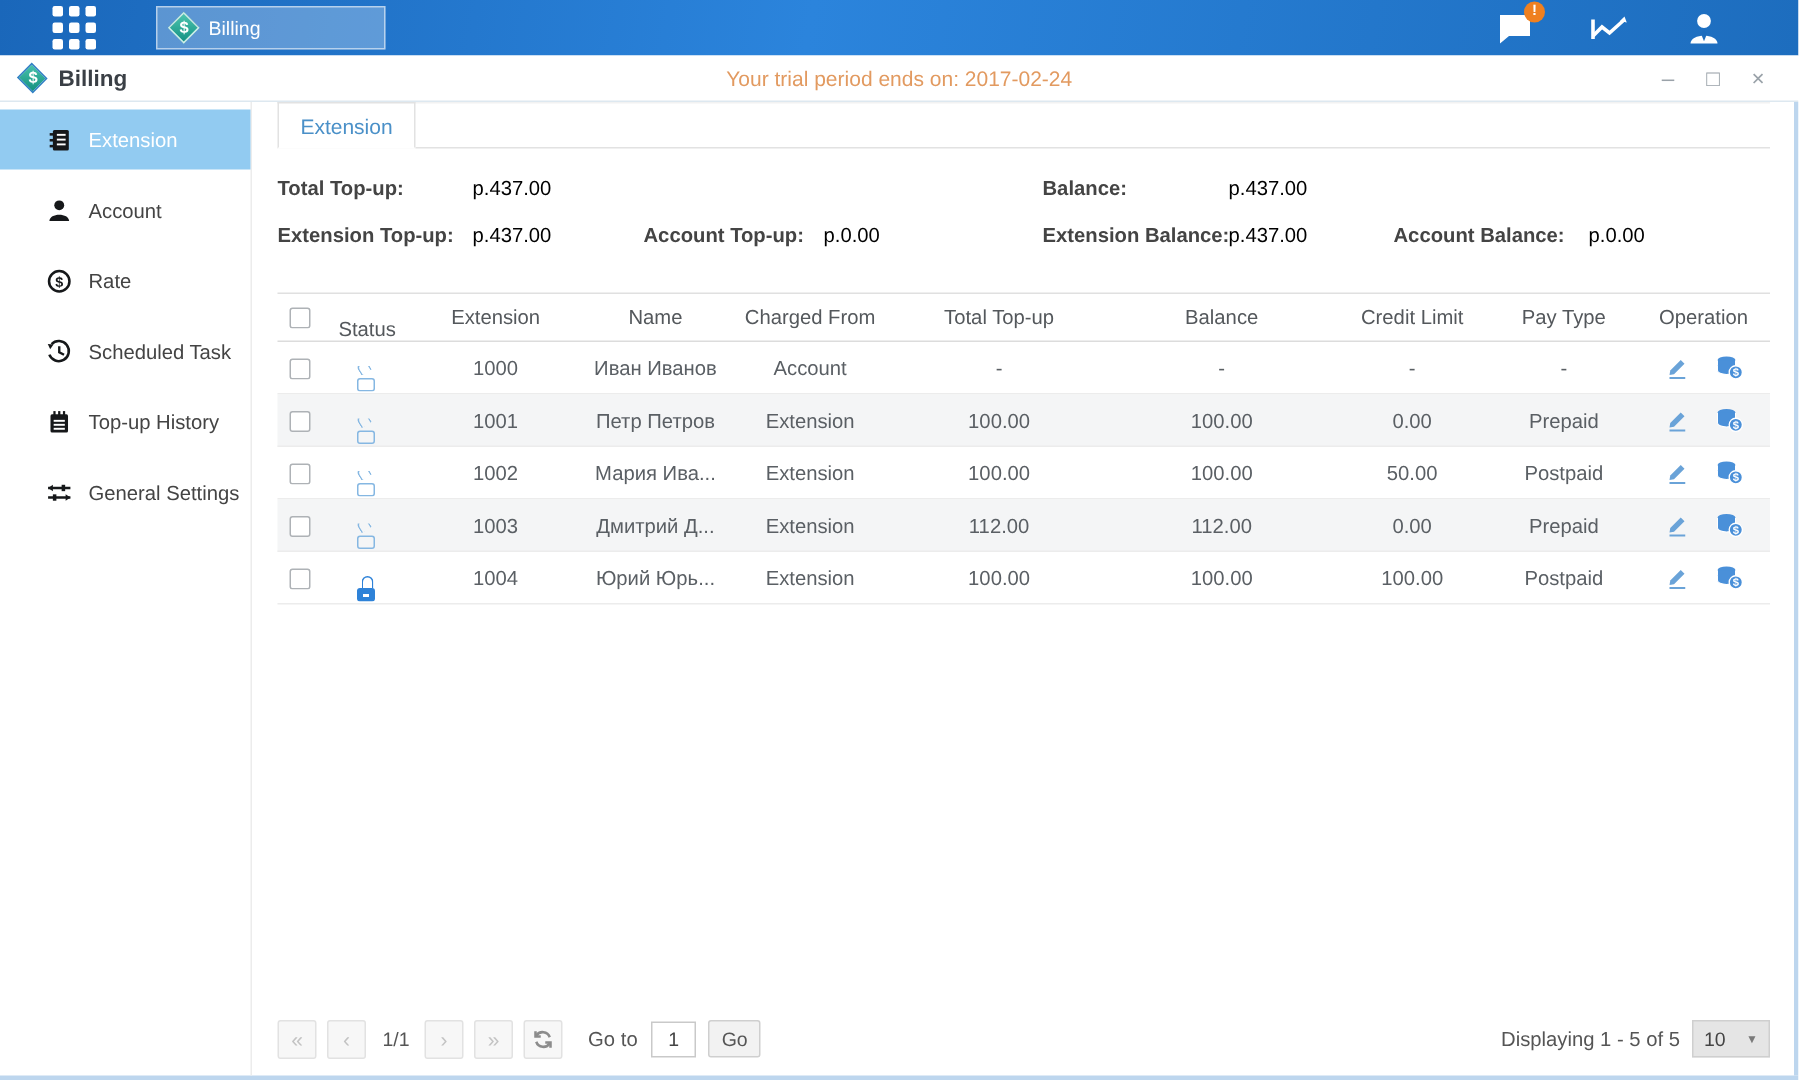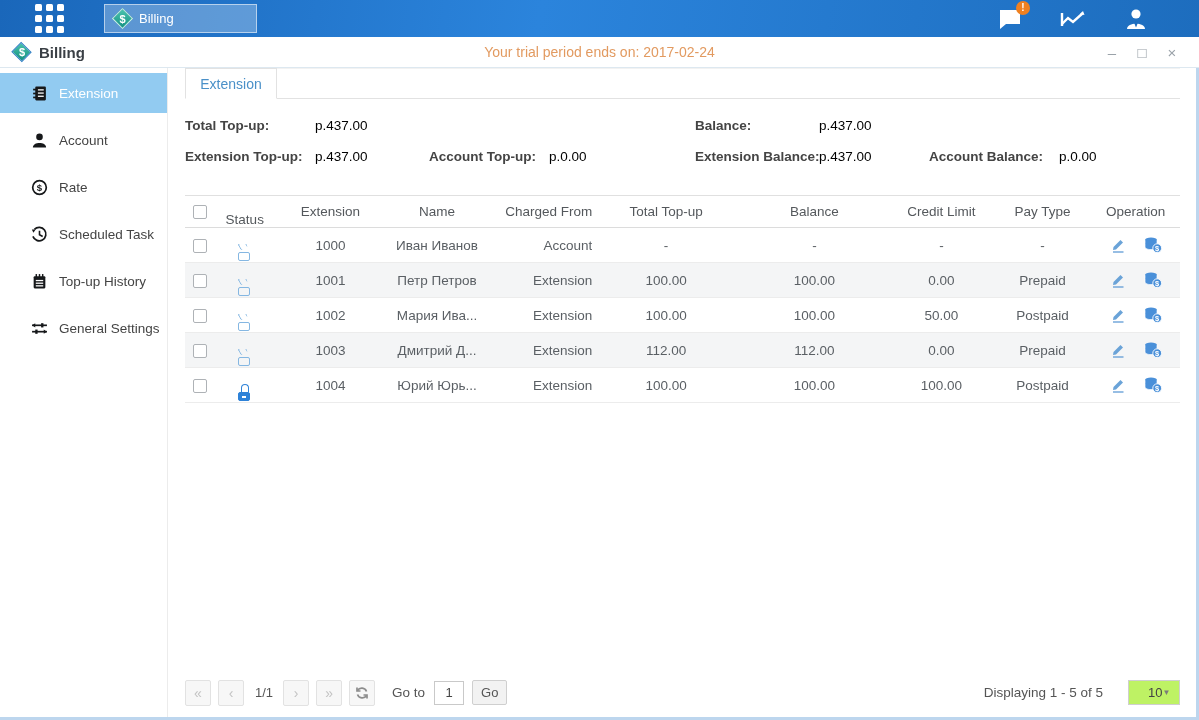--- a/index.html
+++ b/index.html
@@ -65,21 +65,21 @@
   .toolbar { margin-top:11px; display:flex; gap:9px; }
   .btn-blue { background:#3c89d0; color:#fff; border:none; font-size:13.5px;
     font-family:"Liberation Sans",sans-serif; padding:0 13px; height:30px; cursor:pointer; }
 
   
   .table { margin-top:21px; font-size:13.5px; }
   .trow { display:flex; align-items:center; height:35px; border-bottom:1px solid #ececec; color:#5a5f64; }
   .trow.head { height:33px; border-top:1px solid #e0e0e0; border-bottom:1px solid #dcdcdc; color:#54585c; }
   .trow.alt { background:#f4f5f6; }
   .cell { text-align:center; overflow:hidden; white-space:nowrap; }
-  .c0{width:30px;} .c1{width:60px;margin-top:15px;} .c2{width:112px;} .c3{width:102px;} .c4{width:105px;text-align:right;}
+  .c0{width:30px;} .c1{width:60px;margin-top:15px;} .c2{width:112px;} .c3{width:102px;} .c4{width:105px;}
   .c5{width:148px;} .c6{width:150px;} .c7{width:105px;} .c8{width:98px;} .c9{width:89px;}
   .checkbox { display:inline-block; width:14px; height:14px; border:1px solid #aeb2b6;
     border-radius:2px; background:#fff; vertical-align:middle; cursor:pointer; }
 
   
   .lock { position:relative; display:inline-block; width:15px; height:17px; vertical-align:middle; cursor:pointer; }
   .lock .body { position:absolute; bottom:0; left:1px; width:12px; height:9px;
     border:1.5px solid #85b7e2; border-radius:2px; }
   .lock .shackle { position:absolute; top:0; left:3.5px; width:8px; height:8px;
     border:1.5px solid #85b7e2; border-bottom:none; border-radius:5px 5px 0 0; }
@@ -98,24 +98,24 @@
   .footer { display:flex; align-items:center; padding-bottom:9px; height:40px; }
   .pg-btn { width:26px; height:26px; border:1px solid #e2e2e2; background:#f7f7f7; border-radius:2px;
     color:#c3c3c3; font-size:14px; display:flex; align-items:center; justify-content:center;
     margin-right:7px; cursor:pointer; }
   .pg-ind { font-size:13px; color:#555; margin:0 10px 0 4px; }
   .goto-label { font-size:13.5px; color:#555; margin:0 9px 0 10px; }
   .goto-input { width:30px; height:24px; border:1px solid #c9c9c9; text-align:center;
     font-size:13px; color:#444; font-family:"Liberation Sans",sans-serif; }
   .go-btn { margin-left:8px; height:25px; padding:0 8px; background:#f2f2f2; border:1px solid #cfcfcf;
     border-radius:2px; font-size:13px; color:#555; font-family:"Liberation Sans",sans-serif; cursor:pointer; }
-  .footer-right { margin-left:auto; display:flex; align-items:center; gap:25px; }
+  .footer-right { margin-left:auto; display:flex; align-items:center; gap:8px; }
   .displaying { font-size:13.5px; color:#555; }
-  .pagesize { width:52px; height:25px; border:1px solid #cfcfcf; background:#bef264; display:flex;
-    align-items:center; padding:0 19px; font-size:13px; color:#444; cursor:pointer; }
+  .pagesize { width:52px; height:25px; border:1px solid #cfcfcf; background:#e5e5e5; display:flex;
+    align-items:center; padding:0 7px; font-size:13px; color:#444; cursor:pointer; }
   .pagesize .caret { margin-left:auto; font-size:8px; color:#7a7a7a; }
 </style>
 </head>
 <body>
 
 <div class="screen">
 
   <div class="topbar">
     <div class="appgrid">
       <i></i>

